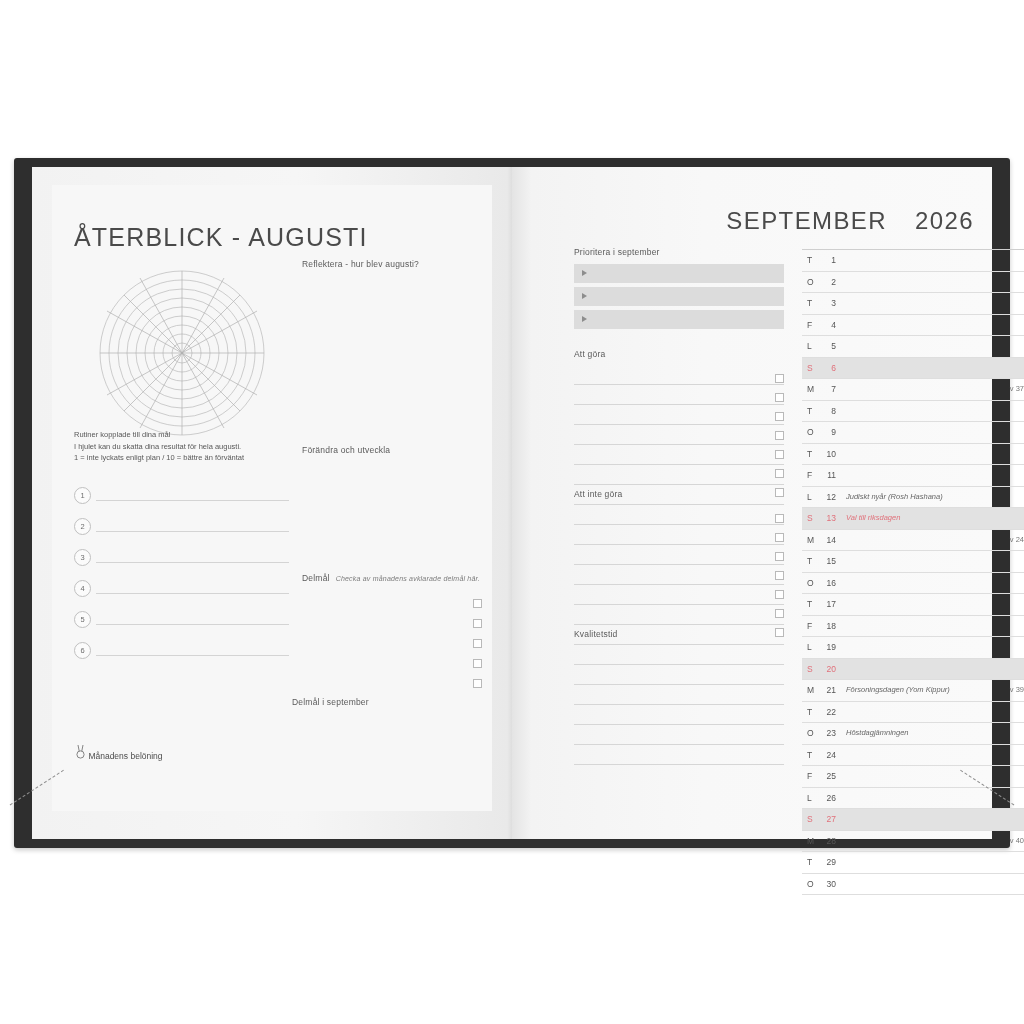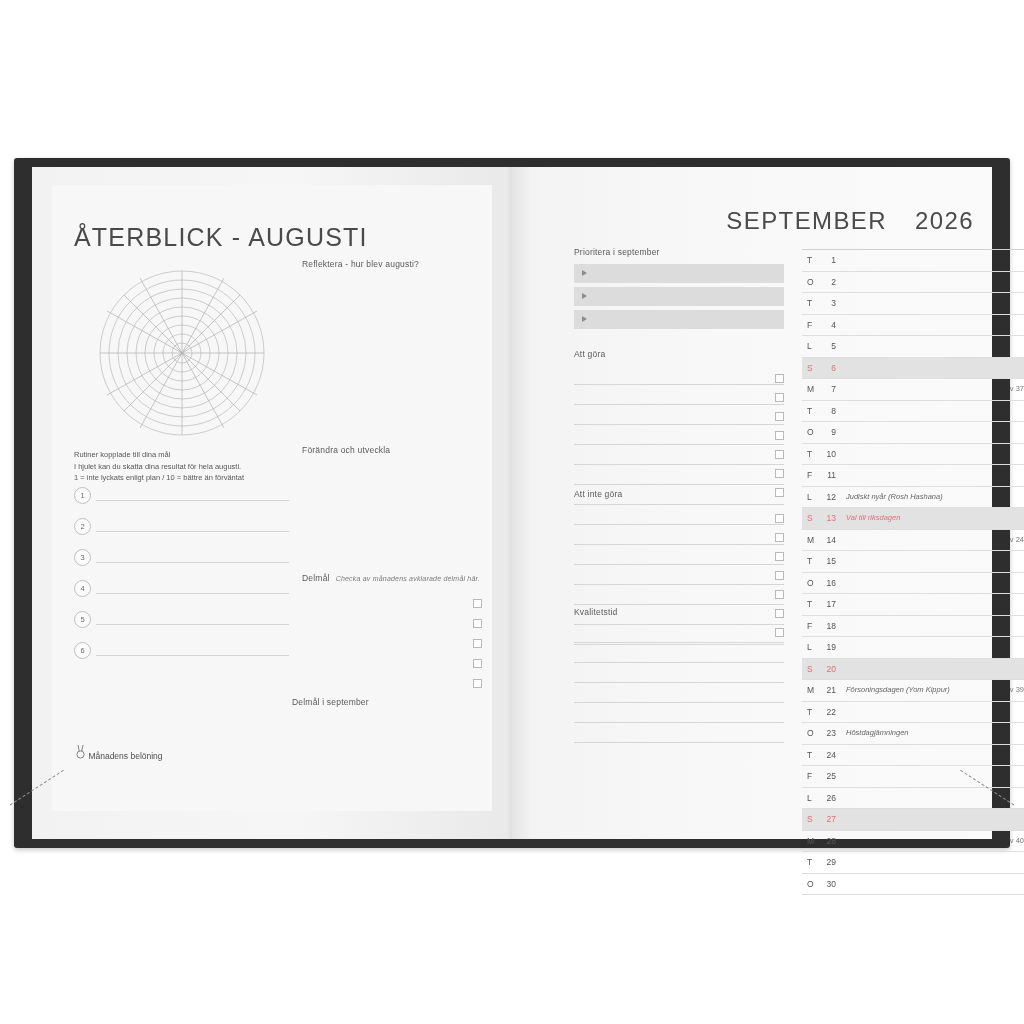--- a/index.html
+++ b/index.html
@@ -121,21 +121,21 @@
     text-align: center; line-height: 15px;
     background: #fbfbfb;
   }
   .goal-line {
     position: absolute; left: 22px; right: 0; top: 13px;
     border-bottom: 1px solid #d4d4d4;
   }
 
   .routine-note {
     position: absolute;
-    left: 22px; top: 264px;
+    left: 22px; top: 244px;
     width: 215px;
     font-size: 7.5px;
     color: #595959;
     line-height: 11.5px;
   }
 
   .reward {
     position: absolute;
     left: 24px; top: 534px;
     font-size: 8.5px;
@@ -380,21 +380,21 @@
               <div class="cbox" style="right: 0px; top: 66px;"></div>
               <div class="ln" style="height: 19px; border-bottom: 1px solid rgb(214, 214, 214);"></div>
               <div class="cbox" style="right: 0px; top: 85px;"></div>
               <div class="ln" style="height: 19px; border-bottom: 1px solid rgb(214, 214, 214);"></div>
               <div class="cbox" style="right: 0px; top: 104px;"></div>
               <div class="ln" style="height: 19px; border-bottom: 1px solid rgb(214, 214, 214);"></div>
               <div class="cbox" style="right: 0px; top: 123px;"></div>
             </div>
         </div>
 
-        <div style="position:absolute;left:62px;top:440px;width:210px;">
+        <div style="position:absolute;left:62px;top:462px;width:210px;">
           <div class="sec-label">Kvalitetstid</div>
           <div id="quality-rows" style="position:relative;margin-top:6px;">
               <div class="ln" style="height: 19px; border-bottom: 1px solid rgb(214, 214, 214);"></div>
               <div class="ln" style="height: 19px; border-bottom: 1px solid rgb(214, 214, 214);"></div>
               <div class="ln" style="height: 19px; border-bottom: 1px solid rgb(214, 214, 214);"></div>
               <div class="ln" style="height: 19px; border-bottom: 1px solid rgb(214, 214, 214);"></div>
               <div class="ln" style="height: 19px; border-bottom: 1px solid rgb(214, 214, 214);"></div>
               <div class="ln" style="height: 19px; border-bottom: 1px solid rgb(214, 214, 214);"></div>
             </div>
         </div>

